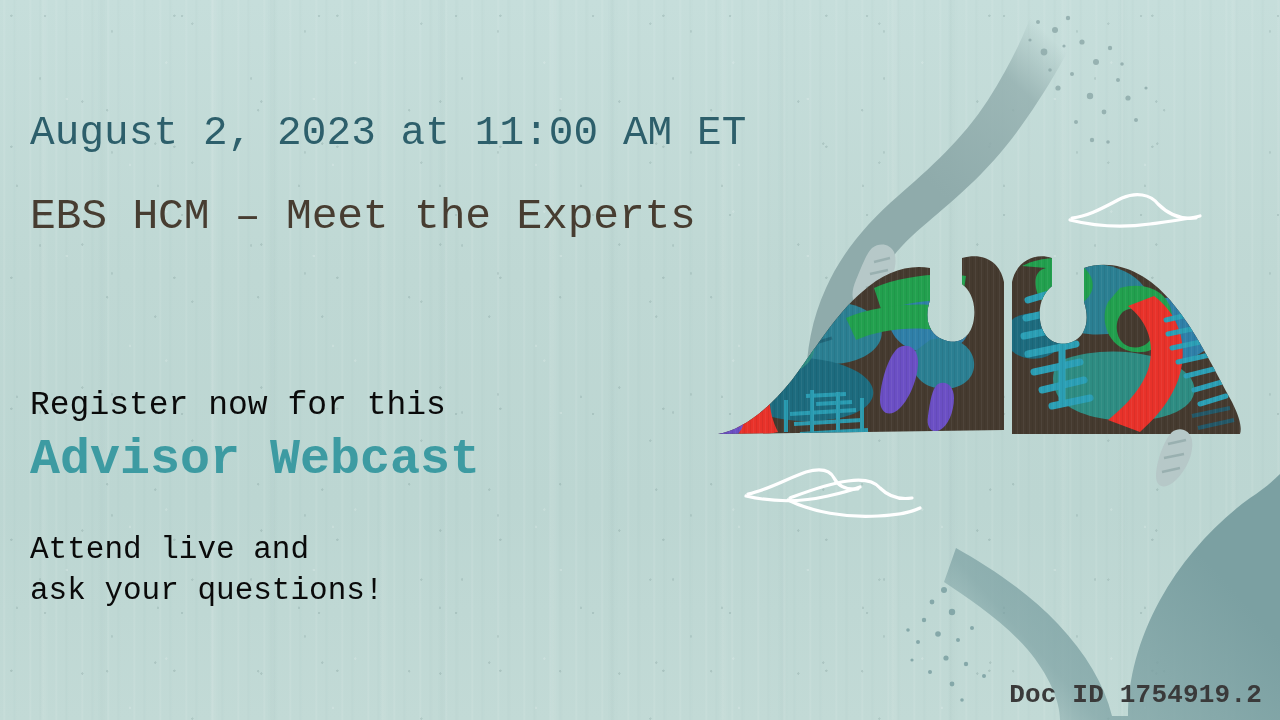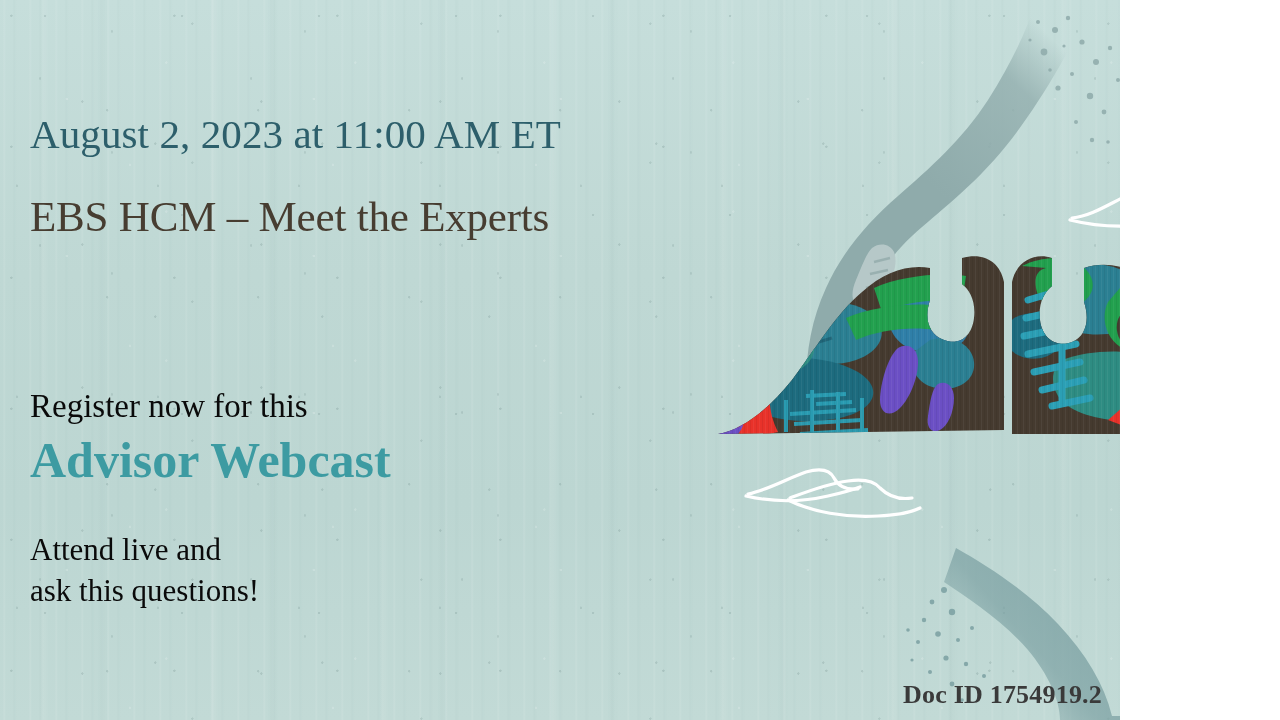--- a/index.html
+++ b/index.html
@@ -3,24 +3,24 @@
 <meta charset="utf-8">
 <title>EBS HCM Advisor Webcast Slide</title>
 <style>
   html, body {
     margin: 0;
     padding: 0;
     background: #ffffff;
   }
   #slide {
     position: relative;
-    width: 1120px;
+    width: 1280px;
     height: 720px;
     overflow: hidden;
-    font-family: Liberation Serif, serif;
+    font-family: Liberation Mono, monospace;
     background-color: #bfd8d5;
   }
 
   
   .bg-base {
     position: absolute;
     inset: 0;
     background-color: #c0d9d6;
     background-image:
       linear-gradient(180deg, #c6dedb 0%, #bfd8d4 38%, #bcd6d2 70%, #c2dad6 100%);
@@ -427,20 +427,20 @@
 
     <div class="date-line">August 2, 2023 at 11:00 AM ET</div>
 
     <div class="title-line">EBS HCM – Meet the Experts</div>
 
     <div class="cta-block">
       <div class="cta-register">Register now for this</div>
       <div class="cta-webcast">Advisor Webcast</div>
       <div class="cta-attend">
         <div>Attend live and</div>
-        <div>ask this questions!</div>
+        <div>ask your questions!</div>
       </div>
     </div>
 
     <div class="doc-id">Doc ID 1754919.2</div>
   </div>
 
 </div>
 
 </body></html>

